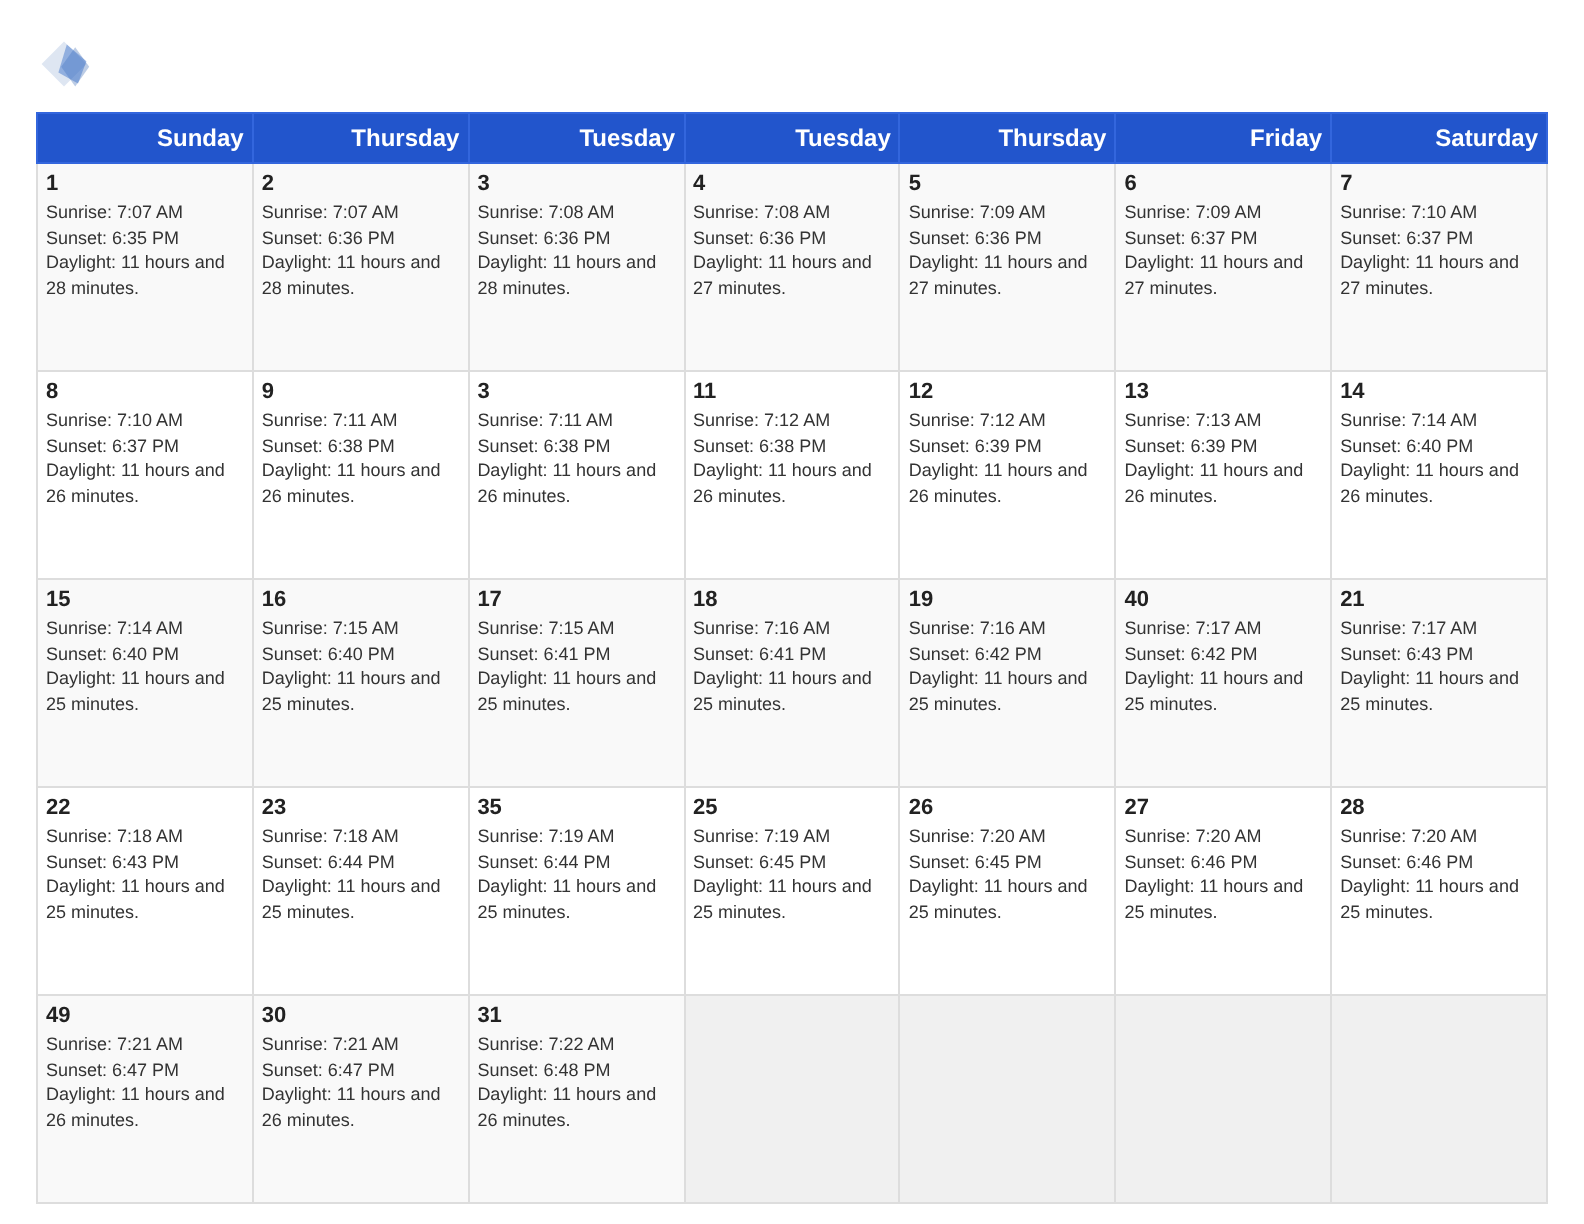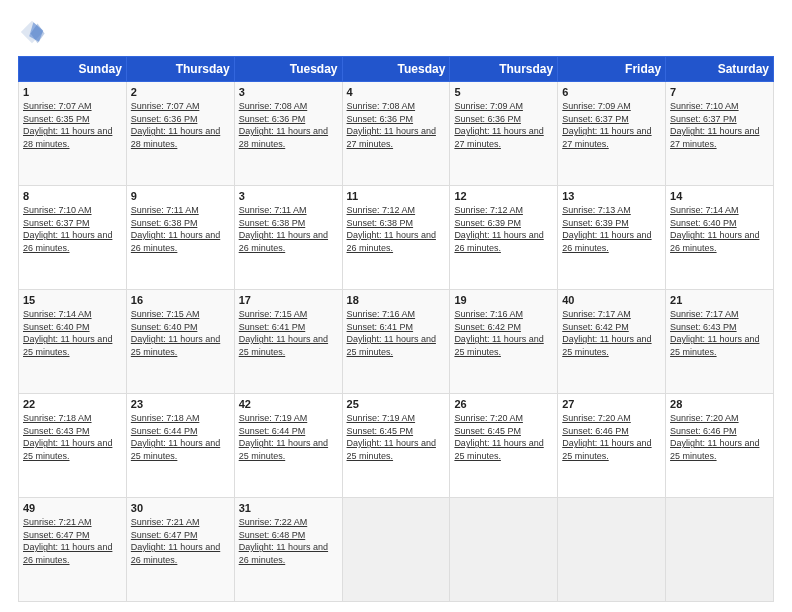--- a/index.html
+++ b/index.html
@@ -86,21 +86,20 @@
       font-size: 11px;
       font-weight: bold;
       color: #222;
       display: block;
       margin-bottom: 2px;
     }
     .day-info {
       font-size: 9px;
       color: #333;
       line-height: 1.4;
-      text-decoration: underline;
     }
     .empty-cell {
       background: #f0f0f0 !important;
     }
   </style>
 </head>
 <body>
 
 <div class="page">
   <div class="header">
@@ -180,21 +179,21 @@
           <td><span class="day-num">40</span>
 <span class="day-info">Sunrise: 7:17 AM<br>Sunset: 6:42 PM<br>Daylight: 11 hours and 25 minutes.</span></td>
           <td><span class="day-num">21</span>
 <span class="day-info">Sunrise: 7:17 AM<br>Sunset: 6:43 PM<br>Daylight: 11 hours and 25 minutes.</span></td>
         </tr>
         <tr>
           <td><span class="day-num">22</span>
 <span class="day-info">Sunrise: 7:18 AM<br>Sunset: 6:43 PM<br>Daylight: 11 hours and 25 minutes.</span></td>
           <td><span class="day-num">23</span>
 <span class="day-info">Sunrise: 7:18 AM<br>Sunset: 6:44 PM<br>Daylight: 11 hours and 25 minutes.</span></td>
-          <td><span class="day-num">42</span>
+          <td><span class="day-num">35</span>
 <span class="day-info">Sunrise: 7:19 AM<br>Sunset: 6:44 PM<br>Daylight: 11 hours and 25 minutes.</span></td>
           <td><span class="day-num">25</span>
 <span class="day-info">Sunrise: 7:19 AM<br>Sunset: 6:45 PM<br>Daylight: 11 hours and 25 minutes.</span></td>
           <td><span class="day-num">26</span>
 <span class="day-info">Sunrise: 7:20 AM<br>Sunset: 6:45 PM<br>Daylight: 11 hours and 25 minutes.</span></td>
           <td><span class="day-num">27</span>
 <span class="day-info">Sunrise: 7:20 AM<br>Sunset: 6:46 PM<br>Daylight: 11 hours and 25 minutes.</span></td>
           <td><span class="day-num">28</span>
 <span class="day-info">Sunrise: 7:20 AM<br>Sunset: 6:46 PM<br>Daylight: 11 hours and 25 minutes.</span></td>
         </tr>

